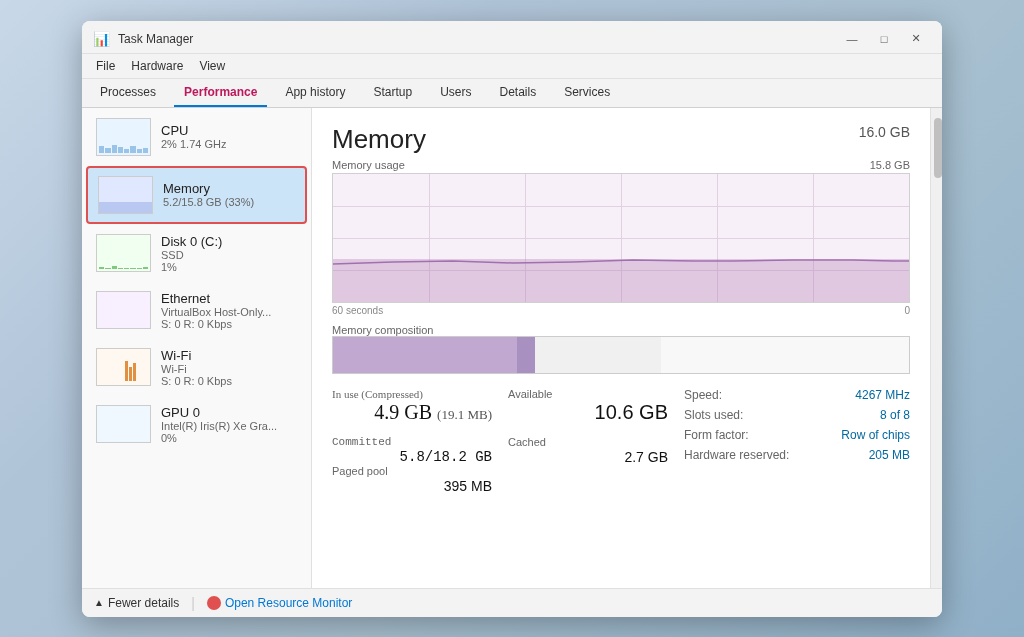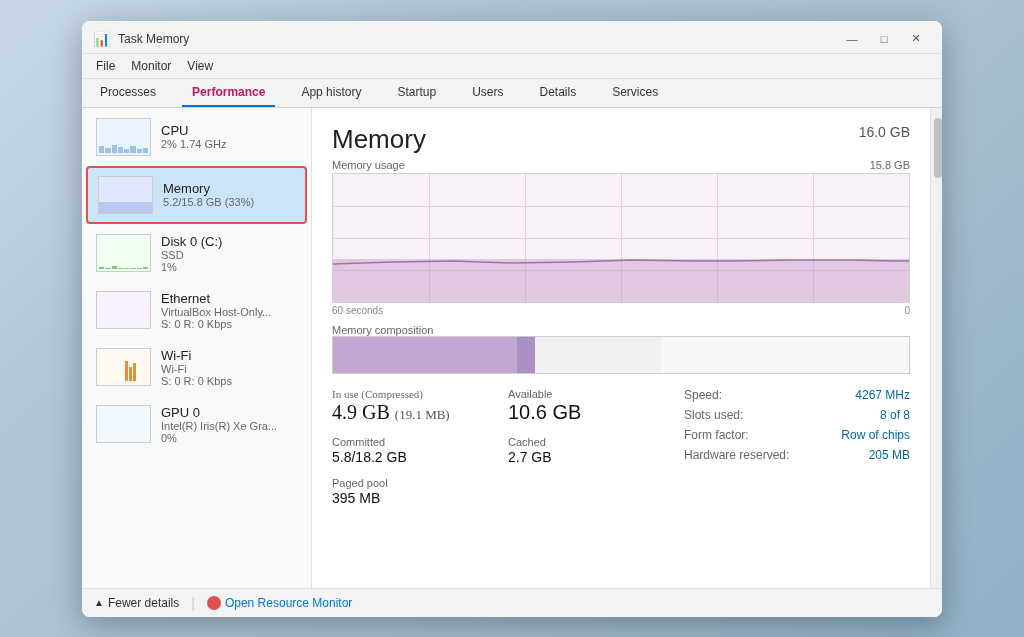--- a/index.html
+++ b/index.html
@@ -68,21 +68,21 @@
     }
     .menu-item {
       font-size: 12px;
       color: #333;
       padding: 3px 6px;
       cursor: pointer;
       border-radius: 3px;
     }
     .tab-bar {
       display: flex;
-      gap: 16px;
+      gap: 8px;
       padding: 0 8px;
       border-bottom: 1px solid #d0d0d0;
       background: #f3f3f3;
     }
     .tab {
       font-size: 12px;
       color: #333;
       padding: 6px 10px;
       cursor: pointer;
       border-bottom: 2px solid transparent;
@@ -298,20 +298,21 @@
     .stat-item { }
     .stat-label {
       font-size: 11px;
       color: #666;
       margin-bottom: 1px;
     }
     .stat-value {
       font-size: 20px;
       font-weight: 300;
       color: #111;
+      text-align: right;
     }
     .stat-value.small {
       font-size: 14px;
       font-weight: 400;
     }
     .right-stat-row {
       display: flex;
       justify-content: space-between;
       font-size: 12px;
     }
@@ -362,32 +363,32 @@
     }
   </style>
 </head>
 <body>
 
 <div class="window">
 
   <div class="title-bar">
     <div class="title-bar-left">
       <span class="app-icon">📊</span>
-      <span class="title-bar-title">Task Memory</span>
+      <span class="title-bar-title">Task Manager</span>
     </div>
     <div class="title-bar-controls">
       <button class="title-btn">—</button>
       <button class="title-btn">□</button>
       <button class="title-btn close">✕</button>
     </div>
   </div>
 
   <div class="menu-bar">
     <span class="menu-item">File</span>
-    <span class="menu-item">Monitor</span>
+    <span class="menu-item">Hardware</span>
     <span class="menu-item">View</span>
   </div>
 
   <div class="tab-bar">
     <span class="tab">Processes</span>
     <span class="tab active">Performance</span>
     <span class="tab">App history</span>
     <span class="tab">Startup</span>
     <span class="tab">Users</span>
     <span class="tab">Details</span>
@@ -532,21 +533,21 @@
 
         <div style="display:grid; grid-template-columns: 160px 160px 1fr; gap: 0 16px; margin-top:14px;">
 
           <div>
             <div class="stat-item" style="margin-bottom:12px;font-family:Liberation Serif, serif;">
               <div class="stat-label">In use (Compressed)</div>
               <div class="stat-value">
                 <span>4.9 GB</span> <span style="font-size:13px;color:#555;">(19.1 MB)</span>
               </div>
             </div>
-            <div class="stat-item" style="margin-bottom:12px;">
+            <div class="stat-item" style="font-family:Liberation Mono, monospace;">
               <div class="stat-label">Committed</div>
               <div class="stat-value small">5.8/18.2 GB</div>
             </div>
             <div class="stat-item">
               <div class="stat-label">Paged pool</div>
               <div class="stat-value small">395 MB</div>
             </div>
           </div>
           <div>
             <div class="stat-item" style="margin-bottom:12px;">

